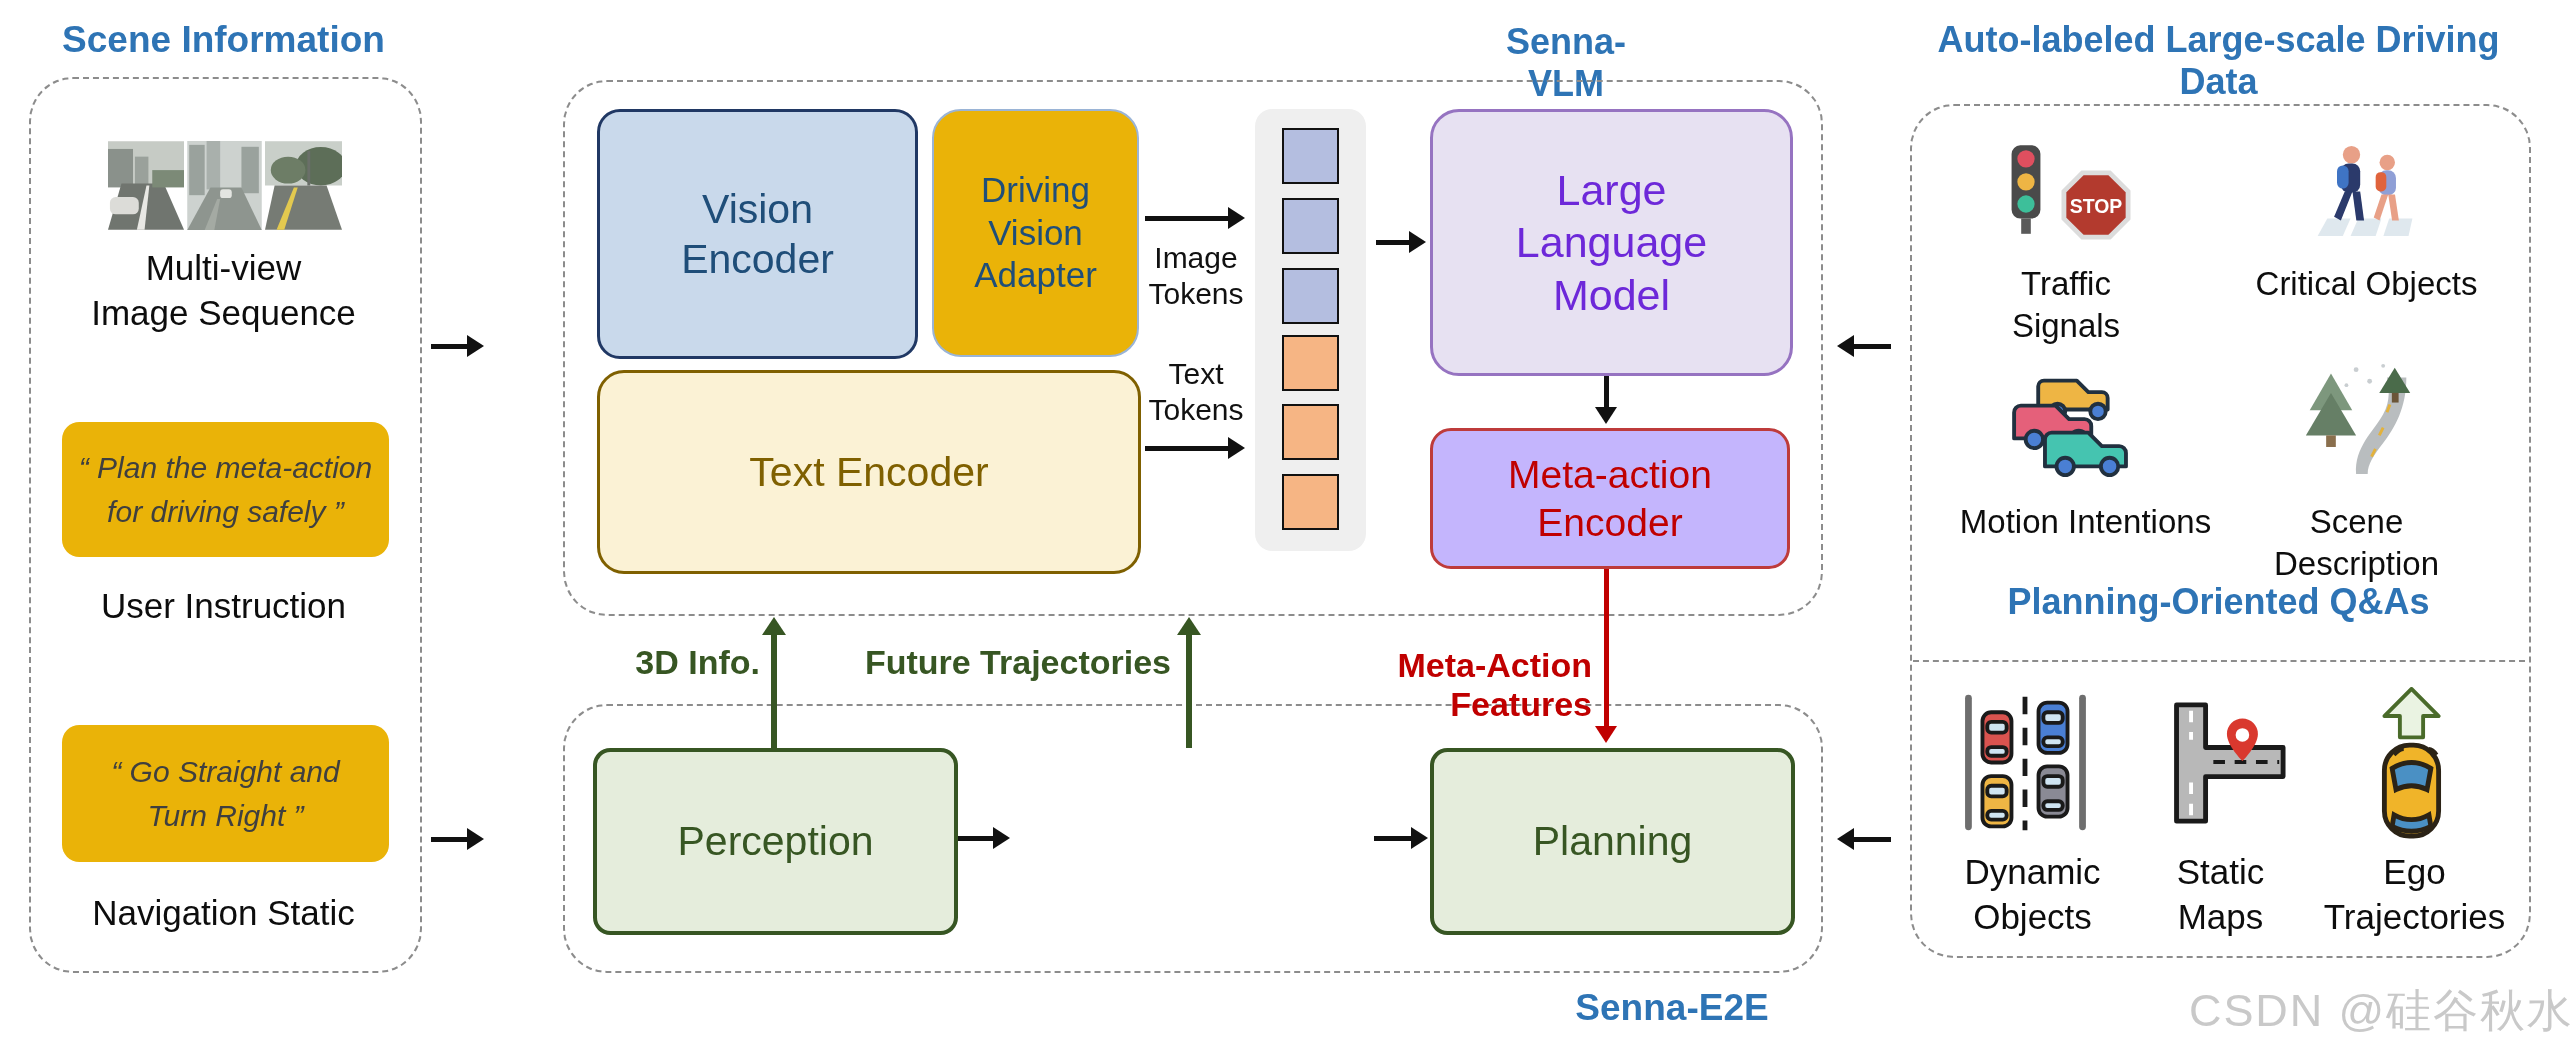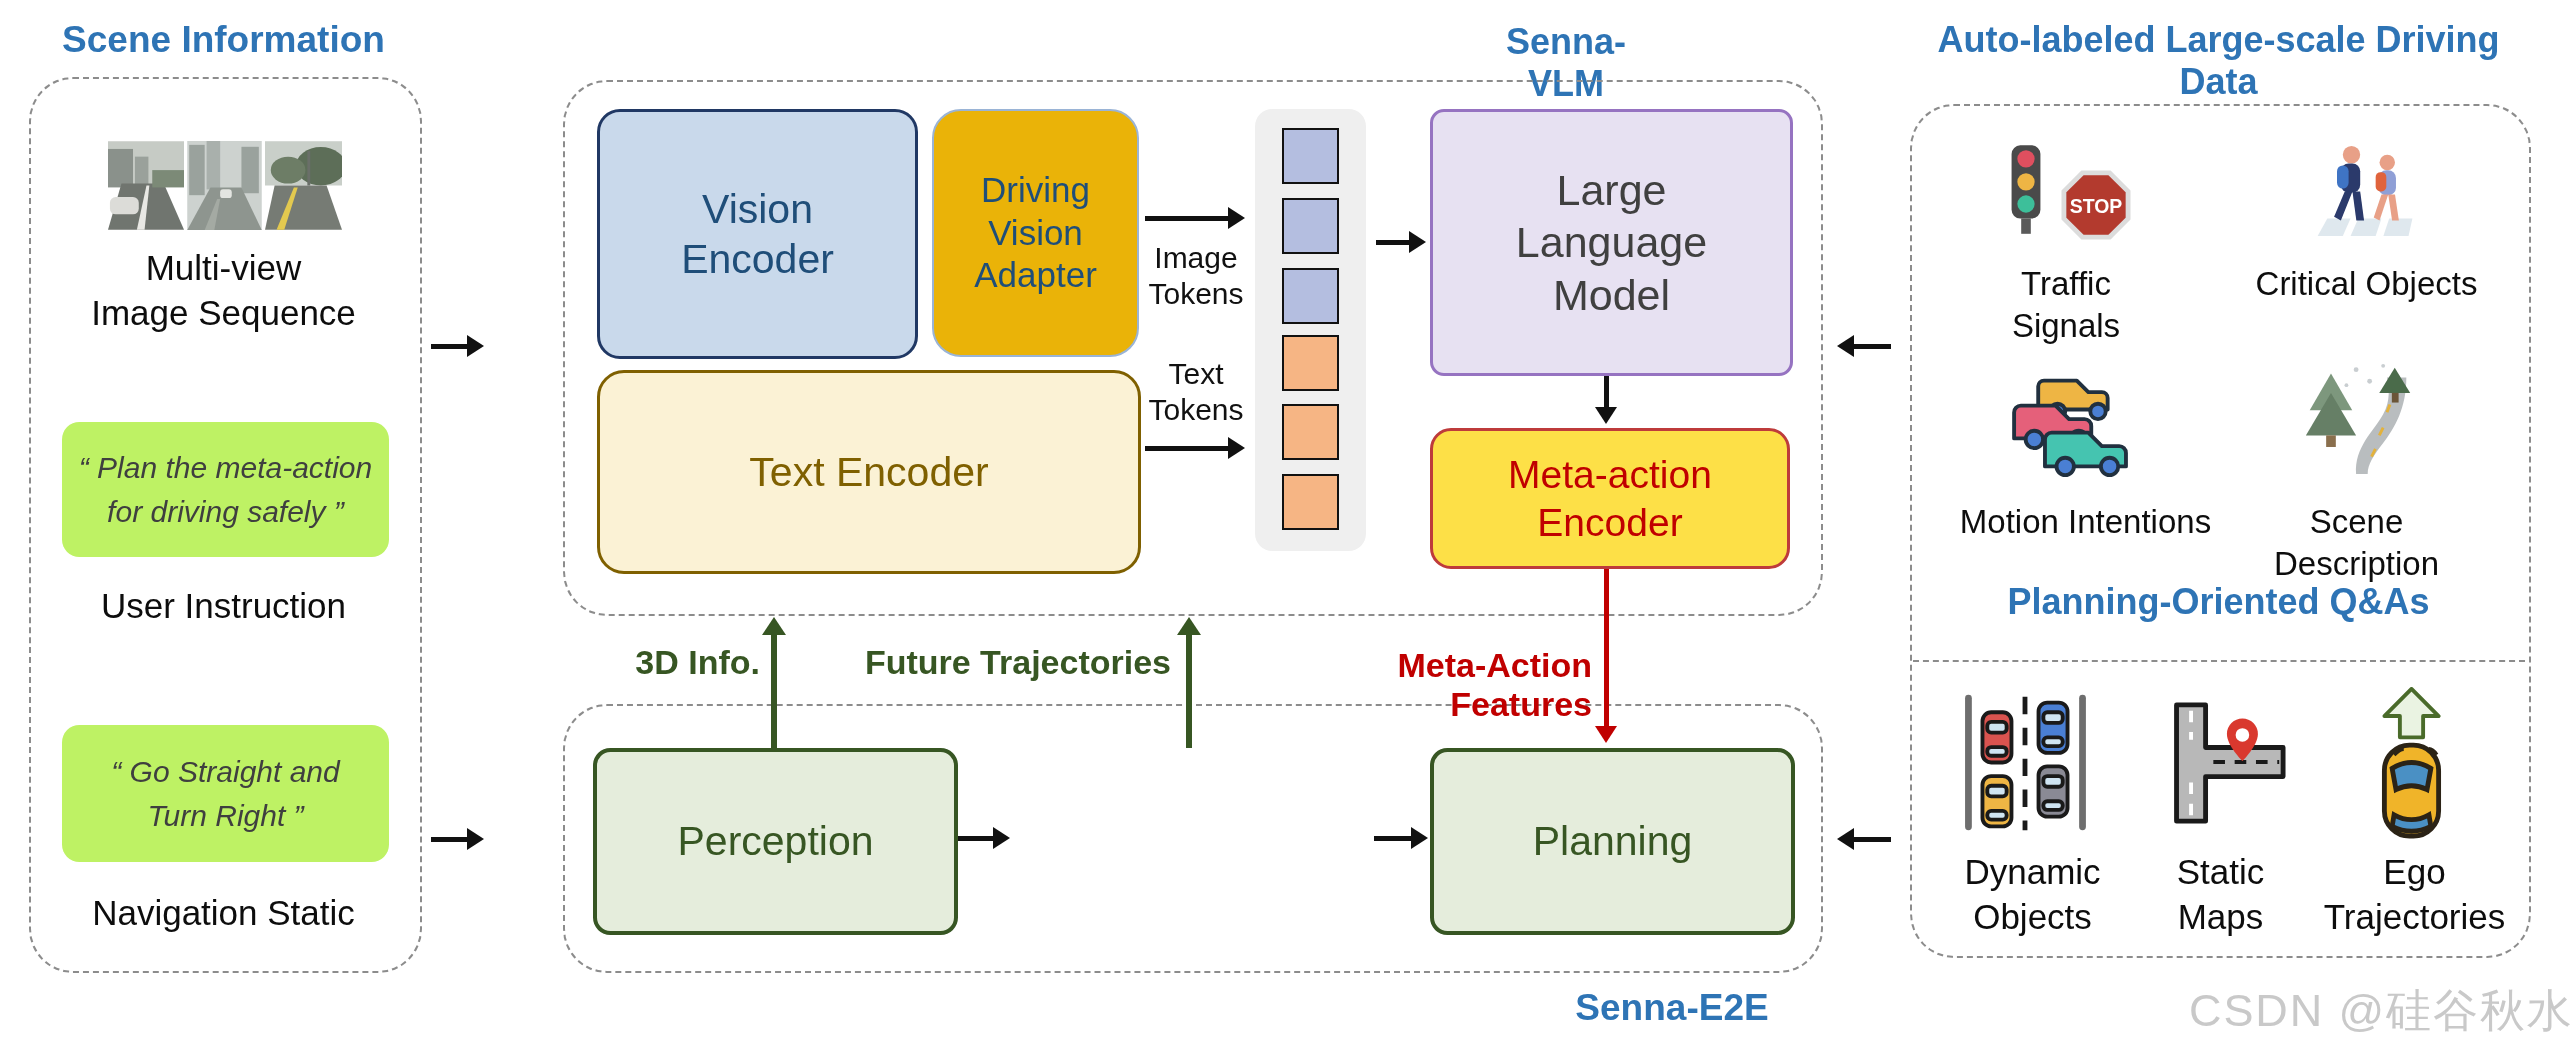--- a/index.html
+++ b/index.html
@@ -16,38 +16,38 @@
   
   .box{position:absolute;display:flex;align-items:center;justify-content:center;
        text-align:center;white-space:pre-line;line-height:1.22;}
   .vision-enc {left:597px;top:109px;width:315px;height:244px;background:#C9D9EB;
                border:3.9px solid #203864;border-radius:23px;color:#1F4E79;font-size:41px;}
   .adapter    {left:932px;top:109px;width:203px;height:244px;background:#eab308;
                border:2.9px solid #9AB4D6;border-radius:29px;color:#1F4E79;font-size:35px;}
   .text-enc   {left:597px;top:370px;width:538px;height:198px;background:#FBF2D5;
                border:3.9px solid #7F6000;border-radius:27px;color:#7F6000;font-size:41px;}
   .llm        {left:1430px;top:109px;width:357px;height:261px;background:#E7E1F2;
-               border:3.9px solid #9673C1;border-radius:14px;color:#404040;font-size:43px;}
-  .meta       {left:1430px;top:428px;width:354px;height:135px;background:#fde047;
+               border:3.9px solid #9673C1;border-radius:29px;color:#6d28d9;font-size:43px;}
+  .meta       {left:1430px;top:428px;width:354px;height:135px;background:#c4b5fd;
                border:3.9px solid #BE3B3B;border-radius:21px;color:#C00000;font-size:39px;}
   .greenbox   {background:#E5EDDC;border:4.8px solid #375623;border-radius:17.4px;
                color:#375623;font-size:41px;}
   .perception {left:593px;top:748px;width:357px;height:179px;}
   .motion     {left:1011px;top:748px;width:357px;height:179px;}
   .planning   {left:1430px;top:748px;width:357px;height:179px;}
 
   
   .strip{left:1255px;top:109px;width:111px;height:442px;background:#EFEFEF;border-radius:17.4px;}
   .token{position:absolute;left:27px;width:53px;height:52px;border:2.9px solid #111;}
 
   .tok-label{position:absolute;left:1134px;width:124px;text-align:center;
              font-size:30px;color:#111;line-height:1.2;white-space:pre-line;}
 
   
-  .quote{position:absolute;background:#bef264;border-radius:17.4px;color:#3F3F3F;
+  .quote{position:absolute;background:#eab308;border-radius:17.4px;color:#3F3F3F;
          font-style:italic;font-size:30px;line-height:1.45;}
 
   .caption{position:absolute;color:#0d0d0d;font-size:35px;line-height:1.28;text-align:center;white-space:pre-line;}
 
   
   .h-arrow{position:absolute;height:4.8px;background:#111;}
   .h-arrow.head-right::after{content:"";position:absolute;right:-17.4px;top:50%;transform:translateY(-50%);
       border:11.6px solid transparent;border-right:0;border-left:17.4px solid #111;}
   .h-arrow.head-left::before{content:"";position:absolute;left:-17.4px;top:50%;transform:translateY(-50%);
       border:11.6px solid transparent;border-left:0;border-right:17.4px solid #111;}

